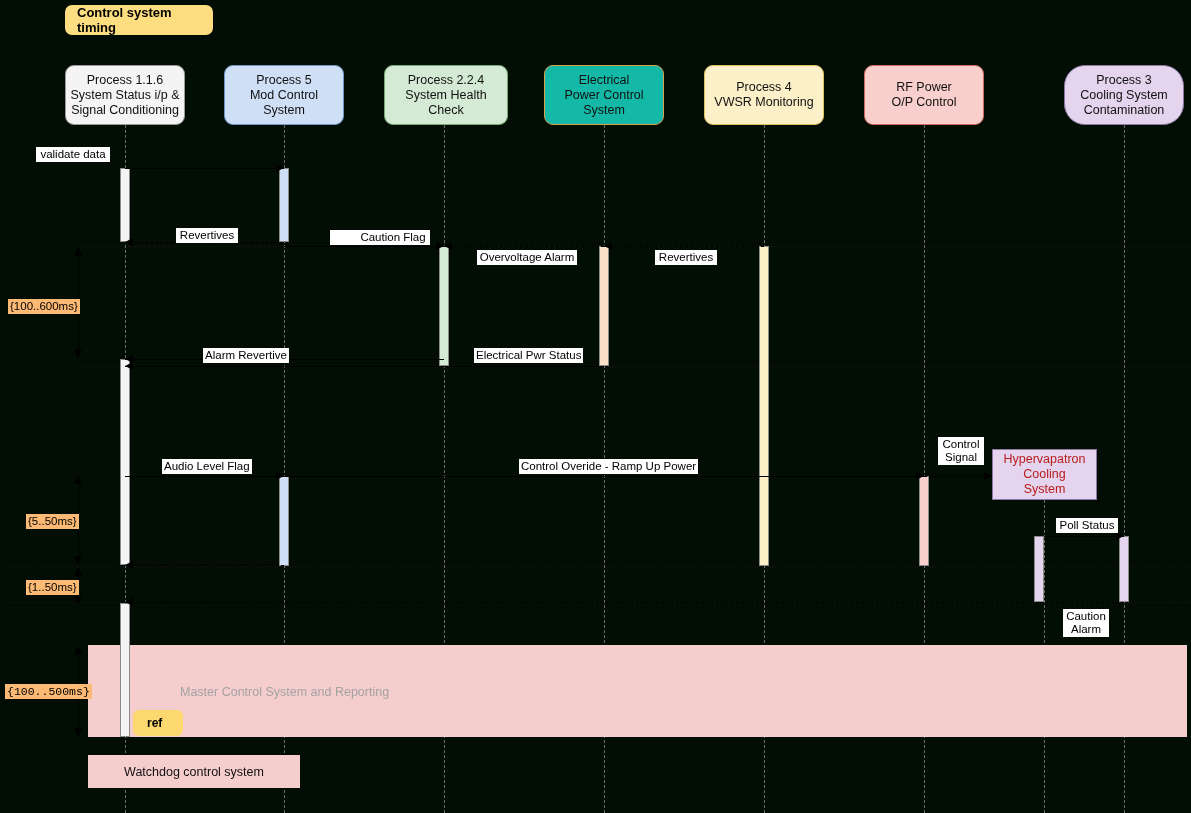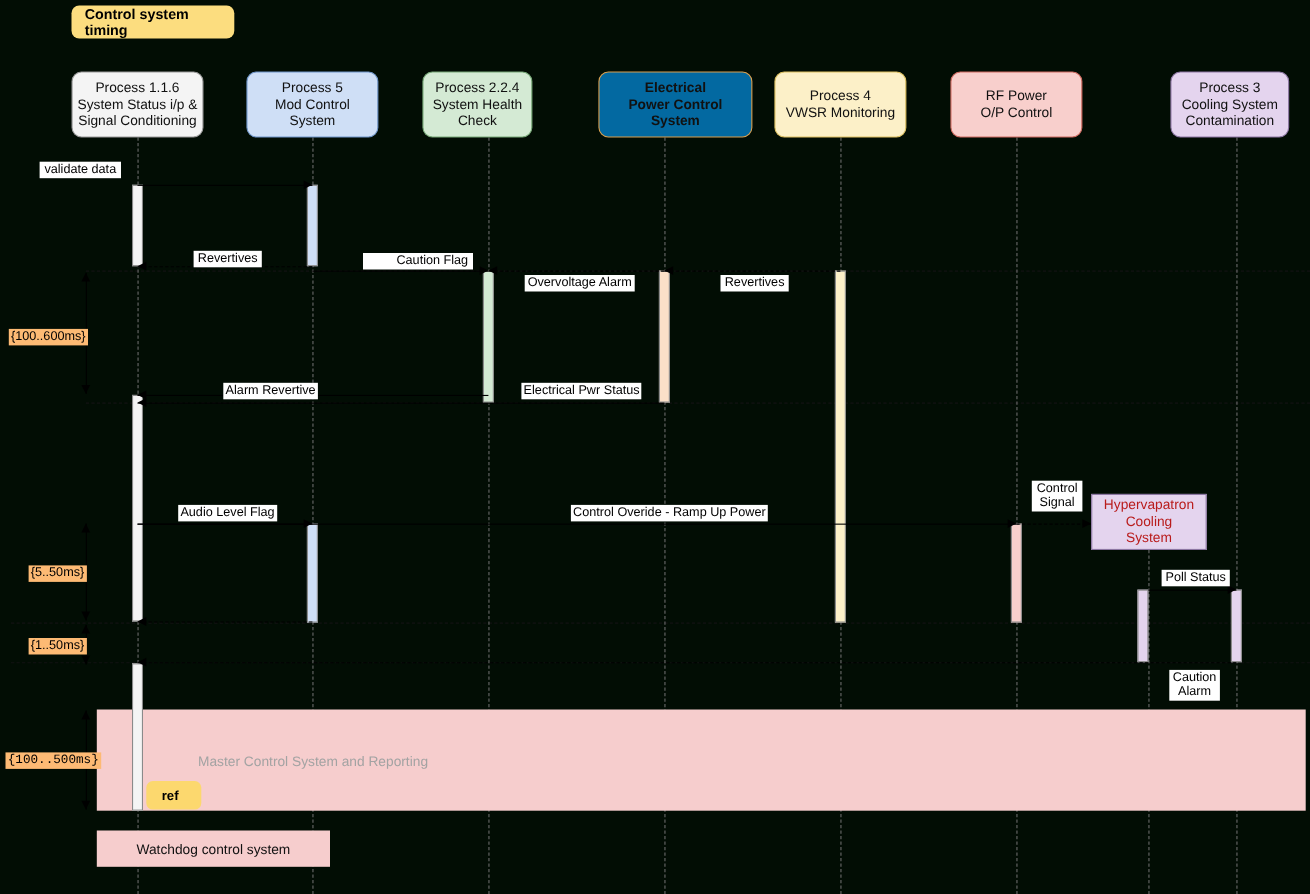--- a/index.html
+++ b/index.html
@@ -231,31 +231,31 @@
       <div class="msg-line dashed" style="left:125px; top:565px; width:159px; border-top-color:#000;"></div>
       <div class="arrowhead arrow-left" style="left:125px; top:561px;"></div>
     </div>
   <div id="layer-participants">
       <div class="participant" style="left:65px; top:65px; width:120px; height:60px; background:#f4f4f4; border-color:#9a9a9a;">Process 1.1.6
 System Status i/p &amp;
 Signal Conditioning</div>
       <div class="participant" style="left:224px; top:65px; width:120px; height:60px; background:#cfdff6; border-color:#6f95c9;">Process 5
 Mod Control
 System</div>
-      <div class="participant" style="left:384px; top:65px; width:100px; height:60px; background:#d4ead4; border-color:#76a876;">Process 2.2.4
+      <div class="participant" style="left:384px; top:65px; width:124px; height:60px; background:#d4ead4; border-color:#76a876;">Process 2.2.4
 System Health
 Check</div>
-      <div class="participant" style="left:544px; top:65px; width:140px; height:60px; background:#0369a1; border-color:#d9a050;font-weight:bold;">Electrical
+      <div class="participant" style="left:544px; top:65px; width:120px; height:60px; background:#14b8a6; border-color:#d9a050;">Electrical
 Power Control
 System</div>
       <div class="participant" style="left:704px; top:65px; width:120px; height:60px; background:#fcf0c8; border-color:#ddc060;">Process 4
 VWSR Monitoring</div>
       <div class="participant" style="left:864px; top:65px; width:120px; height:60px; background:#f8cfcc; border-color:#d06a60;">RF Power
 O/P Control</div>
-      <div class="participant" style="left:1064px; top:65px; width:108px; height:60px; background:#e4d4ee; border-color:#8d77a3;">Process 3
+      <div class="participant" style="left:1064px; top:65px; width:120px; height:60px; background:#e4d4ee; border-color:#8d77a3;border-radius:21px;">Process 3
 Cooling System
 Contamination</div>
       <div class="created-participant" style="left:992px; top:449px; width:105px; height:51px; background:#e4d4ee; border-color:#8d77a3;">Hypervapatron
 Cooling
 System</div>
     </div>
   <div id="layer-timing">
       <div class="timing-arrow" style="left:78px; top:248px; height:110px;"></div>
       <div class="tip-up" style="left:74px; top:248px;"></div>
       <div class="tip-down" style="left:74px; top:350px;"></div>

